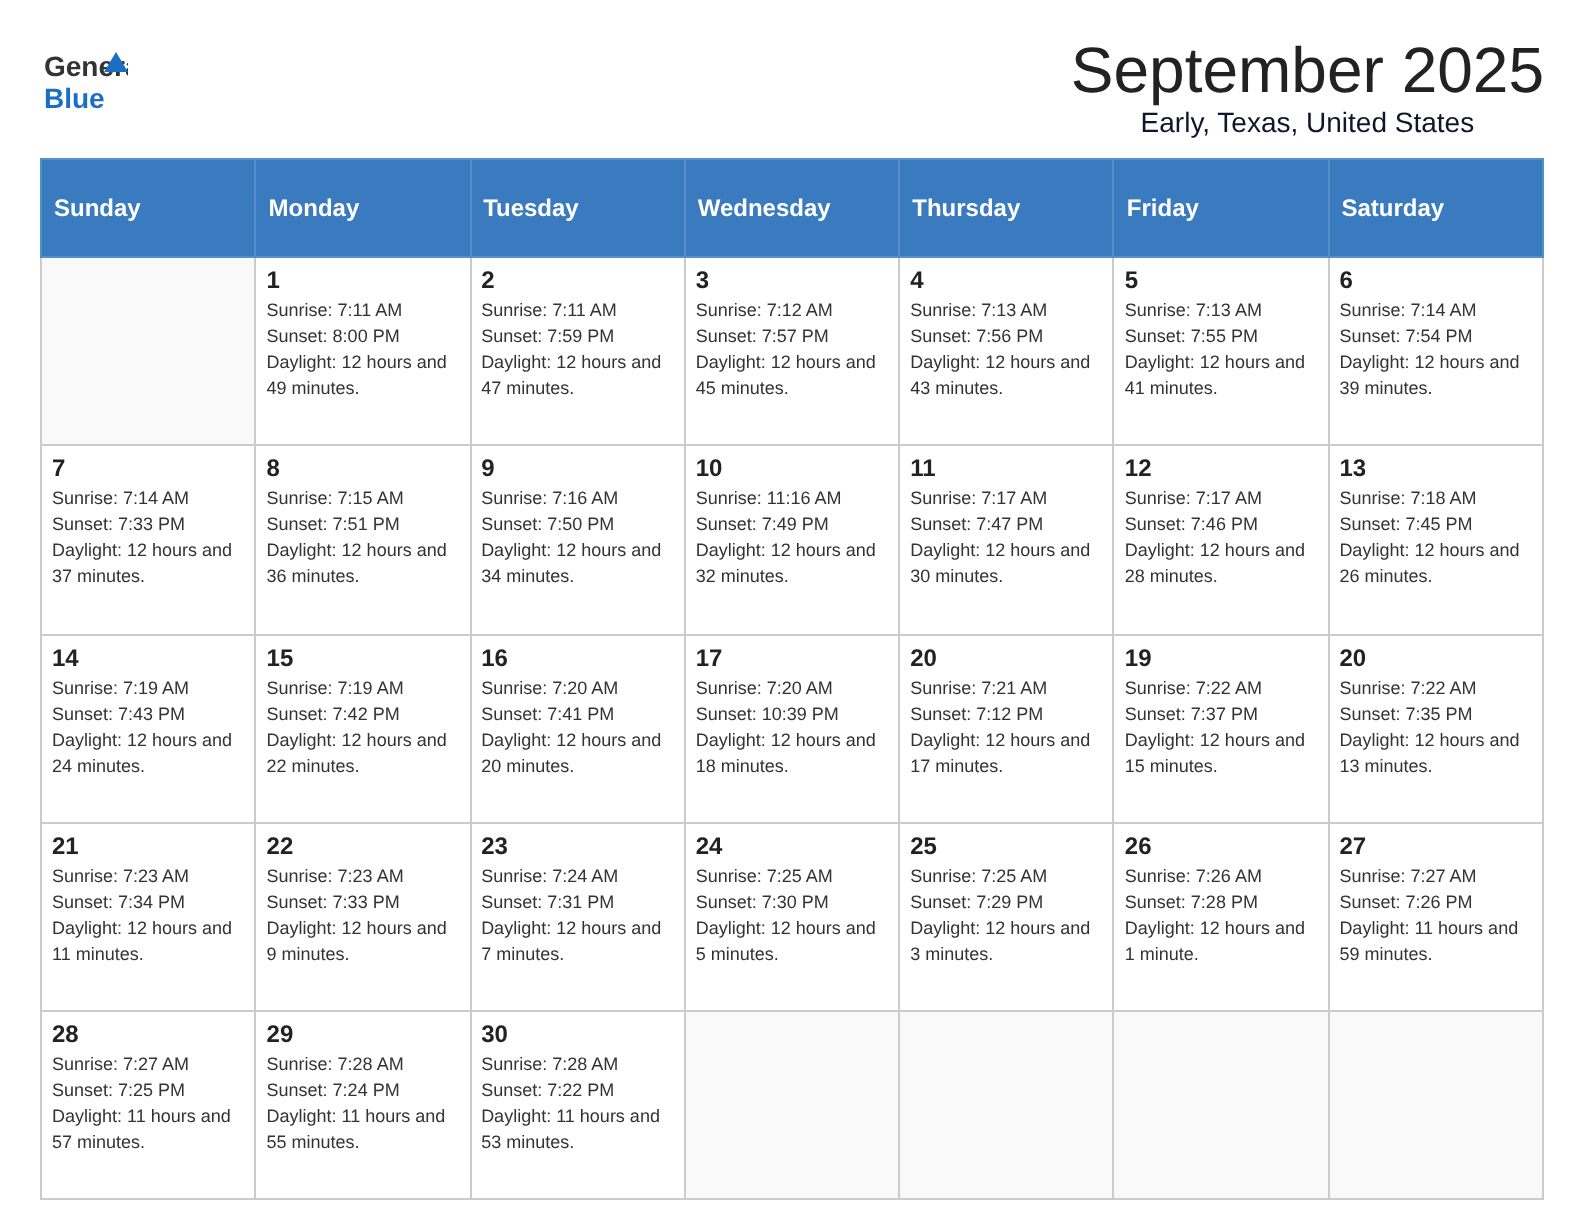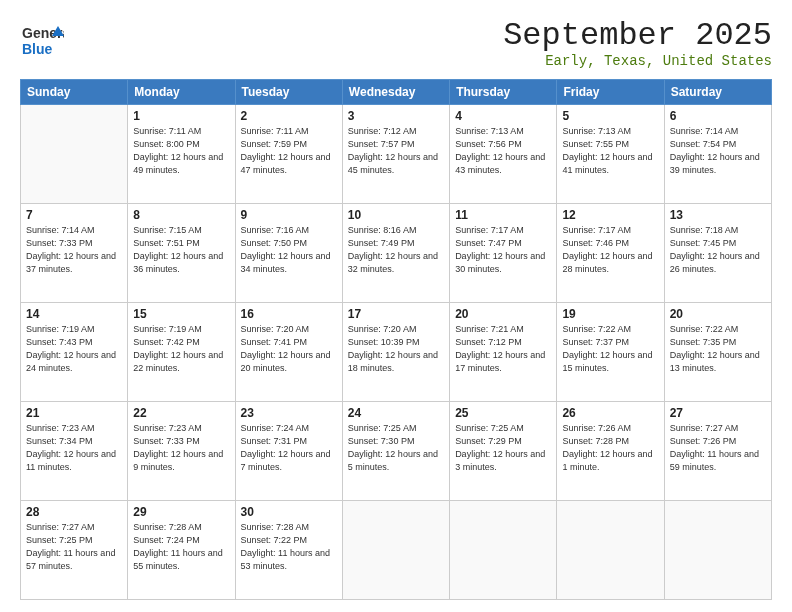--- a/index.html
+++ b/index.html
@@ -22,47 +22,46 @@
       justify-content: space-between;
       align-items: flex-start;
       margin-bottom: 10px;
     }
     .logo {
       display: flex;
       align-items: center;
       gap: 0px;
     }
     .title-block {
-      text-align: right;
-      font-family: Liberation Mono, monospace;
+      text-align: center;
     }
     .month-title {
       font-size: 32px;
       font-weight: normal;
       color: #222;
       line-height: 1.1;
     }
     .subtitle {
       font-size: 14px;
-      color: #4d7c0f;
+      color: #0f172a;
     }
     .calendar {
       flex: 1;
       border: 1px solid #ccc;
       border-collapse: collapse;
       width: 100%;
       table-layout: fixed;
     }
     .calendar th {
       background: #3a7abf;
       color: #fff;
       font-size: 12px;
       font-weight: bold;
       text-align: left;
-      padding: 5px 6px;
+      padding: 17px 6px;
       border: 1px solid #5590cc;
     }
     .calendar td {
       border: 1px solid #ccc;
       vertical-align: top;
       padding: 4px 5px;
       font-size: 9.5px;
       color: #333;
       background: #fff;
       width: calc(100% / 7);
@@ -179,21 +178,21 @@
           </td>
           <td>
             <span class="day-num">9</span>
             <div class="day-info">Sunrise: 7:16 AM
 Sunset: 7:50 PM
 Daylight: 12 hours
 and 34 minutes.</div>
           </td>
           <td>
             <span class="day-num">10</span>
-            <div class="day-info">Sunrise: 8:16 AM
+            <div class="day-info">Sunrise: 11:16 AM
 Sunset: 7:49 PM
 Daylight: 12 hours
 and 32 minutes.</div>
           </td>
           <td>
             <span class="day-num">11</span>
             <div class="day-info">Sunrise: 7:17 AM
 Sunset: 7:47 PM
 Daylight: 12 hours
 and 30 minutes.</div>

